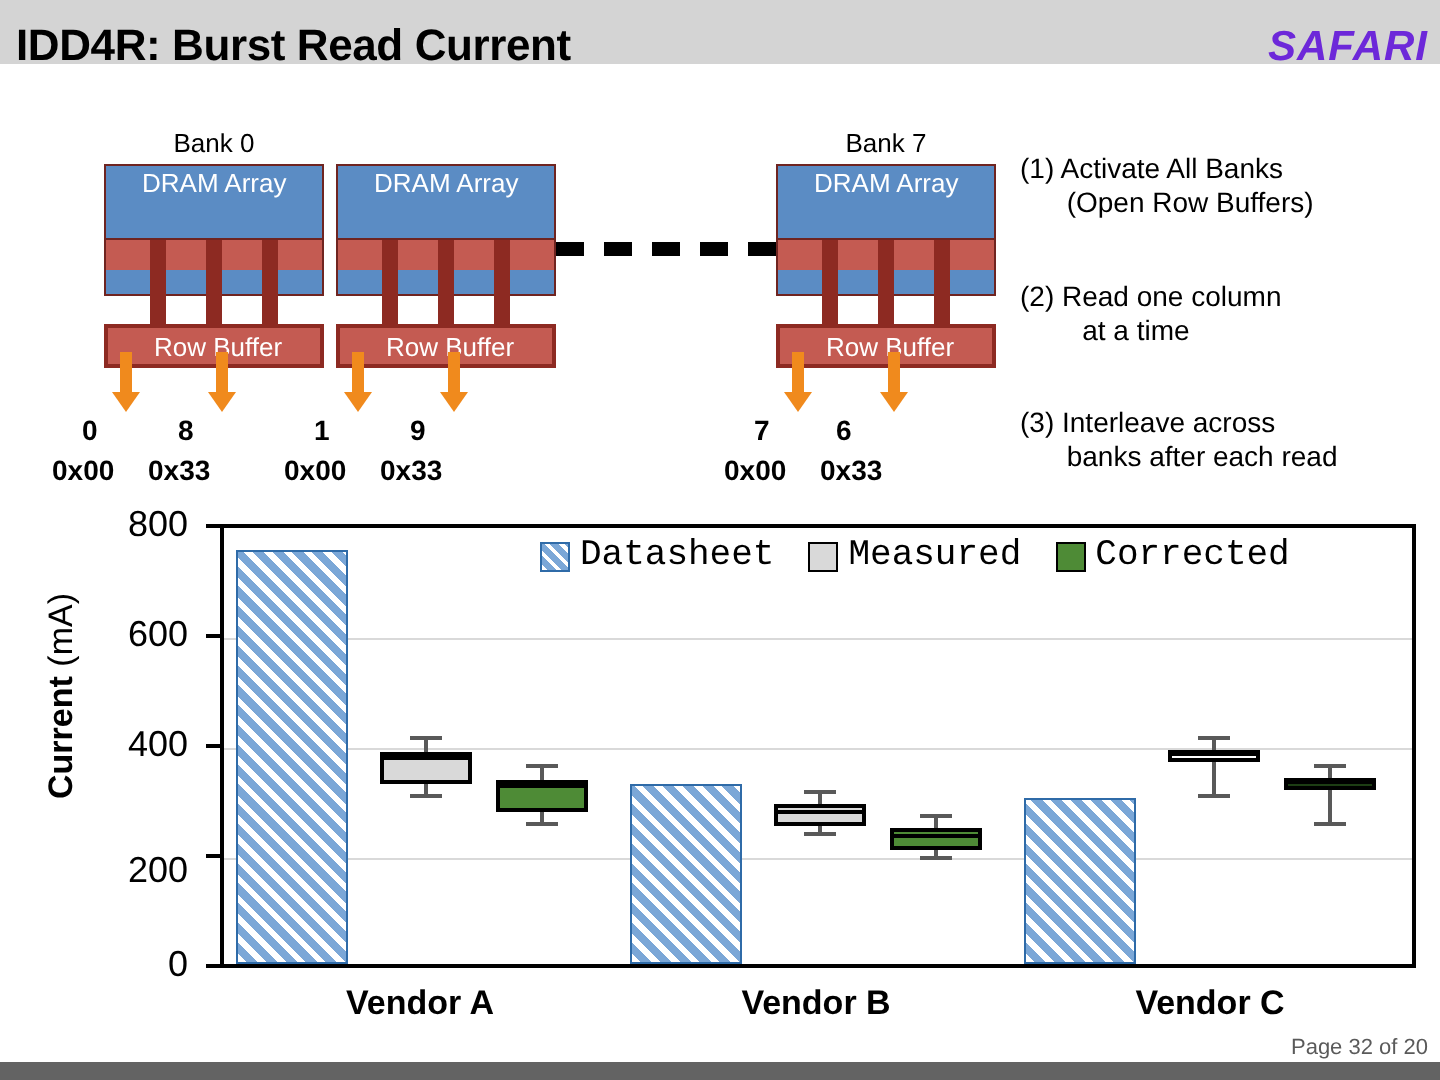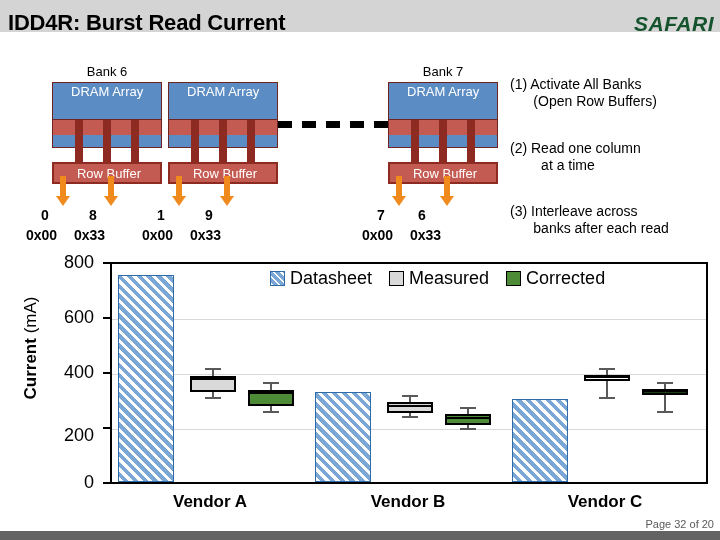--- a/index.html
+++ b/index.html
@@ -17,21 +17,21 @@
     background:#d4d4d4;
   }
   #slide-title {
     position:absolute; left:8px; top:10px;
     font-size:22px; font-weight:bold; color:#000;
     letter-spacing:-0.2px;
   }
   #safari-logo {
     position:absolute; right:6px; top:12px;
     font-size:21px; font-weight:bold; font-style:italic;
-    color:#14532d; letter-spacing:0.5px;
+    color:#6d28d9; letter-spacing:0.5px;
   }
 
   
   #diagram { position:absolute; left:0; top:46px; width:720px; height:205px; }
 
   .bank-title {
     position:absolute; font-size:13px; color:#000; text-align:center;
     white-space:nowrap;
   }
   .bank-block { position:absolute; width:110px; }
@@ -136,21 +136,21 @@
   .box .rect { position:absolute; border:2px solid #000; }
   .box .median { position:absolute; height:2px; background:#000; }
 
   .xlabel {
     position:absolute; text-align:center; font-size:17px;
     font-weight:bold; color:#000;
   }
 
   #legend {
     position:absolute; top:4px; font-size:18px; color:#000;
-    display:flex; align-items:center; gap:17px;
+    display:flex; align-items:center; gap:17px;font-family:Liberation Mono, monospace;
   }
   .leg-item { display:flex; align-items:center; gap:5px; white-space:nowrap; }
   .leg-swatch { width:15px; height:15px; border:1px solid #000; display:block; }
   .sw-datasheet {
     background-color:#7ba7d7;
     background-image:repeating-linear-gradient(45deg,#ffffff 0 2px,#7ba7d7 2px 5px);
     border-color:#2f6ba8;
   }
   .sw-measured { background:#d9d9d9; }
   .sw-corrected { background:#4e8b36; }
@@ -170,21 +170,21 @@
 
 <div id="header">
   <div id="slide-title">IDD4R: Burst Read Current</div>
   <div id="safari-logo">SAFARI</div>
 </div>
 
 <div id="diagram">
 
   <div class="dashline" style="left:278px; top:75px; width:112px;"></div>
 
-  <div class="bank-title" style="left:52px; top:18px; width:110px;">Bank 6</div>
+  <div class="bank-title" style="left:52px; top:18px; width:110px;">Bank 0</div>
   <div class="bank-block" style="left:52px; top:36px; height:104px;">
     <div class="arr-main">
       <span class="arr-label">DRAM Array</span>
     </div>
     <div class="arr-red1"></div>
     <div class="arr-blue2"></div>
     <div class="vbar" style="left:23px;"></div>
     <div class="vbar" style="left:51px;"></div>
     <div class="vbar" style="left:79px;"></div>
     <div class="rowbuf">

